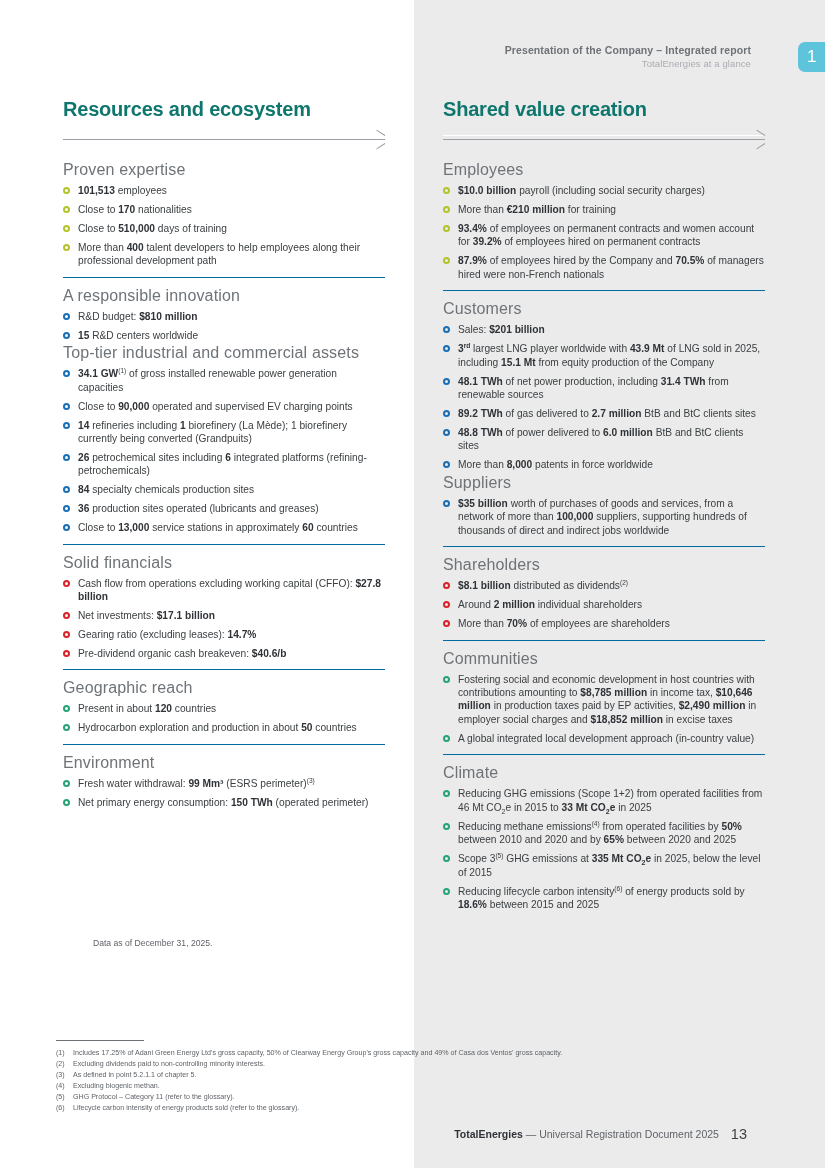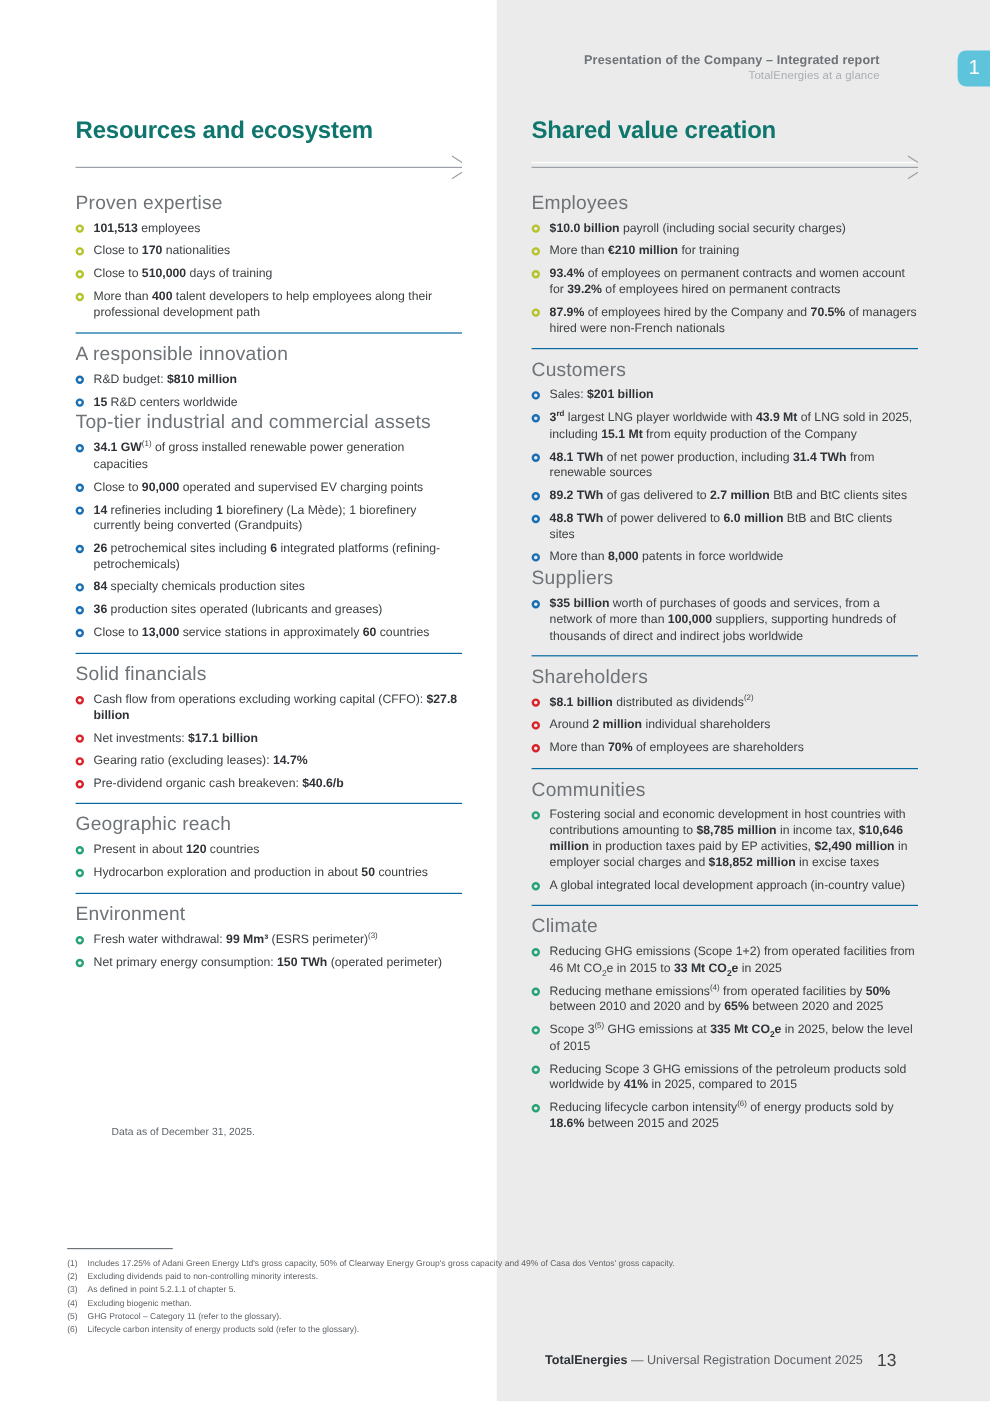--- a/index.html
+++ b/index.html
@@ -14,21 +14,21 @@
   .page{position:absolute;inset:0;}
 
   
   .gray-panel{
     position:absolute;left:414px;top:0;width:411px;height:1168px;
     background:#ebebeb;
   }
 
   
   .runhead{
-    position:absolute;right:92px;top:44px;
+    position:absolute;right:74px;top:44px;
     text-align:right;line-height:1.25;
   }
   .runhead .rh-line1{
     font-size:10.5px;font-weight:bold;color:#6e7378;letter-spacing:.1px;
   }
   .runhead .rh-line2{
     font-size:9.5px;color:#a9adb2;letter-spacing:.1px;margin-top:1px;
   }
   .chapter-badge{
     position:absolute;left:798px;top:42px;width:48px;height:30px;
@@ -249,21 +249,20 @@
             <li><span class="dot"></span><span>Fostering social and economic development in host countries with contributions amounting to <b>$8,785 million</b> in income tax, <b>$10,646 million</b> in production taxes paid by EP activities, <b>$2,490 million</b> in employer social charges and <b>$18,852 million</b> in excise taxes</span></li>
             <li><span class="dot"></span><span>A global integrated local development approach (in-country value)</span></li>
           </ul>
         </div>
         <div class="group pal-green sep">
           <div class="group-title">Climate</div>
           <ul class="bullets">
             <li><span class="dot"></span><span>Reducing GHG emissions (Scope 1+2) from operated facilities from 46 Mt CO<sub>2</sub>e in 2015 to <b>33 Mt CO<sub>2</sub>e</b> in 2025</span></li>
             <li><span class="dot"></span><span>Reducing methane emissions<sup>(4)</sup> from operated facilities by <b>50%</b> between 2010 and 2020 and by <b>65%</b> between 2020 and 2025</span></li>
             <li><span class="dot"></span><span>Scope 3<sup>(5)</sup> GHG emissions at <b>335 Mt CO<sub>2</sub>e</b> in 2025, below the level of 2015</span></li>
-            <li><span class="dot"></span><span>Reducing Scope 3 GHG emissions of the petroleum products sold worldwide by <b>41%</b> in 2025, compared to 2015</span></li>
             <li><span class="dot"></span><span>Reducing lifecycle carbon intensity<sup>(6)</sup> of energy products sold by <b>18.6%</b> between 2015 and 2025</span></li>
           </ul>
         </div>
       </div>
   </div>
 
   <div class="data-note">Data as of December 31, 2025.</div>
 
   <div class="footnotes">
     <div class="fn-rule"></div>

